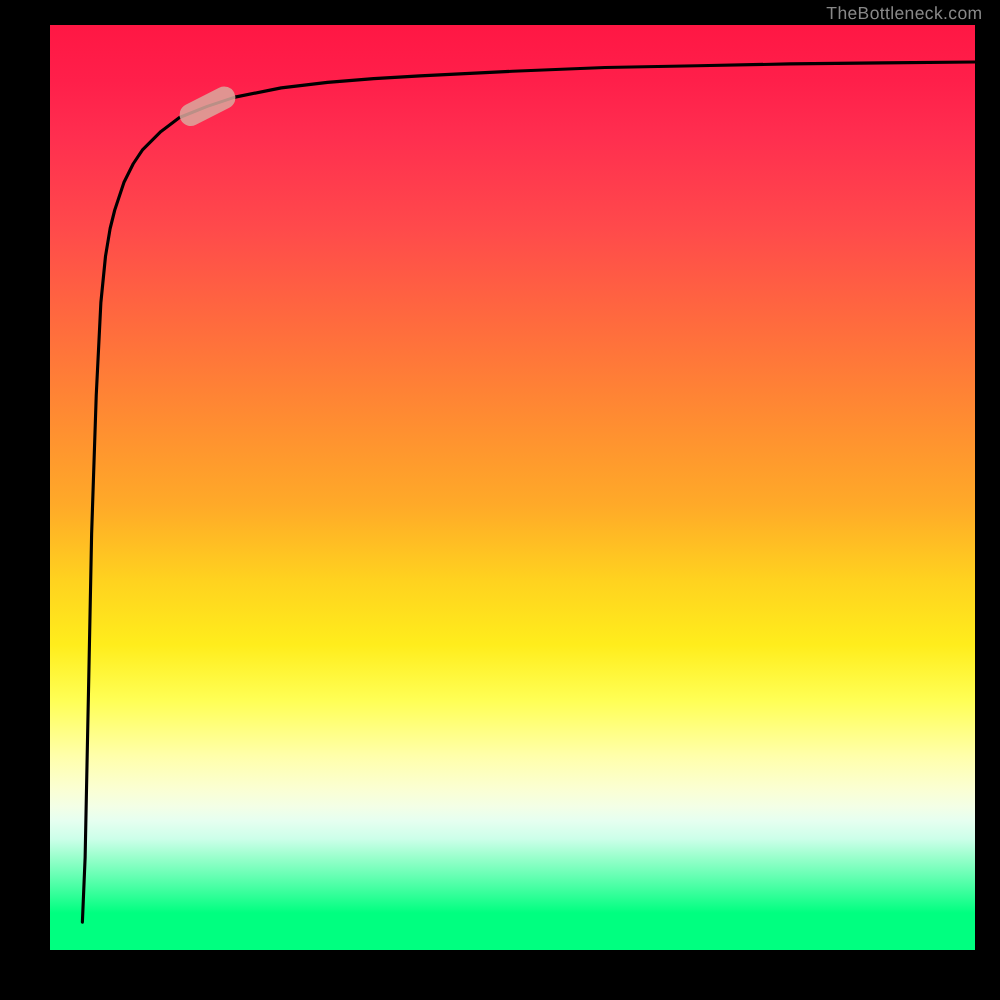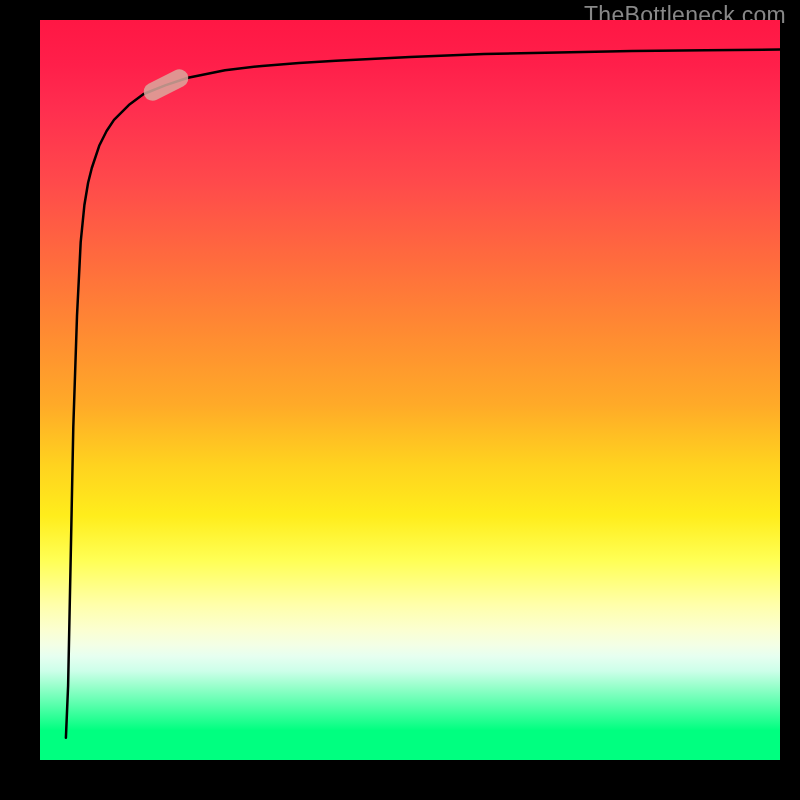--- a/index.html
+++ b/index.html
@@ -44,21 +44,21 @@
       #33ff99 94%,
       #00ff80 96%,
       #00ff80 100%
     );
   }
   .watermark {
     position: absolute;
     top: 2px;
     right: 14px;
     color: #888;
-    font-size: 23px;
+    font-size: 14px;
     letter-spacing: 0.3px;
     font-weight: 500;
   }
   svg.curve {
     position: absolute;
     left: 0;
     top: 0;
     width: 740px;
     height: 740px;
     display: block;

